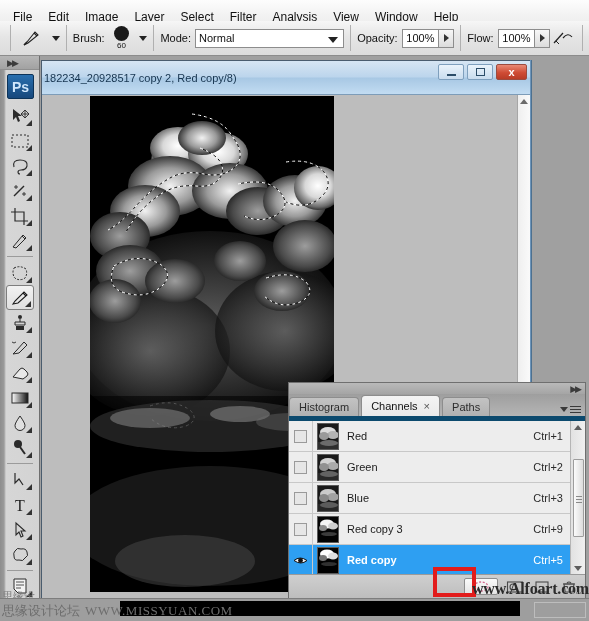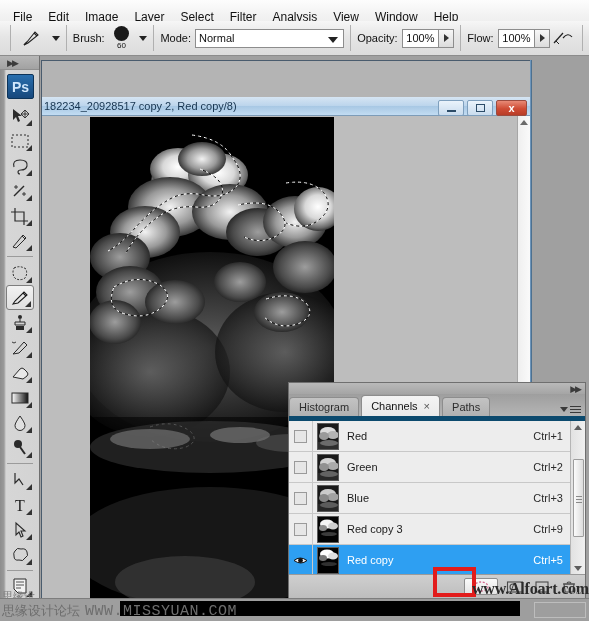--- a/index.html
+++ b/index.html
@@ -110,24 +110,24 @@
     font-family:"DejaVu Sans", sans-serif;
   }
 
   
   #docwin {
     position: absolute; left: 41px; top: 60px; width: 490px; height: 538px;
     border: 1px solid #4a5c6e;
     background: #b4b4b4;
   }
   #doc-title {
-    height: 19px;
+    height: 34px;
     background: linear-gradient(to bottom,#d6e5f3 0%, #bcd5ec 48%, #a8c8e4 52%, #c2dcf2 100%);
     border-bottom: 1px solid #7d9cb8;
-    display: flex; align-items: center; position: relative; margin-top: 36px;
+    display: flex; align-items: center; position: relative;
   }
   #doc-title-text {
     font-size: 11px; color: #16344f; padding-left: 2px; white-space: nowrap; overflow: hidden;
   }
   .win-btns { position:absolute; right: 3px; top: 3px; display:flex; gap:3px; }
   .win-btn {
     width: 26px; height: 16px; border-radius: 2px;
     border: 1px solid #7e9fbd; background: linear-gradient(to bottom,#eaf3fb,#c9dcee);
     display:flex; align-items:center; justify-content:center;
   }
@@ -208,21 +208,21 @@
   .chan-eye {
     width: 24px; height: 31px; display:flex; align-items:center; justify-content:center;
     border-right: 1px solid #c8c8c8;
   }
   .eye-box { width:13px; height:13px; border:1px solid #9a9a9a; background:#e6e6e6; }
   .chan-thumb {
     width: 22px; height: 27px; margin-left: 4px; border: 1px solid #5a5a5a; background:#000;
     overflow:hidden; position:relative;
   }
   .chan-name { font-size: 11px; color: #1b1b1b; margin-left: 8px; flex: 1; }
-  .chan-row.selected .chan-name { color:#fff; font-weight:normal; }
+  .chan-row.selected .chan-name { color:#fff; font-weight:bold; }
   .chan-key { font-size: 11px; color:#2b2b2b; margin-right: 22px; }
   .chan-row.selected .chan-key { color:#fff; }
 
   #chan-scroll {
     position:absolute; right:0; top:0; width:15px; height:158px;
     background: linear-gradient(to right,#e2e2e2,#f0f0f0);
     border-left:1px solid #b5b5b5;
   }
   .cs-arrow { width:0;height:0;margin:4px auto; }
   .cs-up { border-left:4px solid transparent;border-right:4px solid transparent;border-bottom:5px solid #5d5d5d; }
@@ -263,21 +263,21 @@
     position: absolute; left: 0; bottom: 0; width: 589px; height: 23px;
     background: #9e9e9e; border-top: 1px solid #7d7d7d;
   }
   #status-dark {
     position:absolute; left: 120px; top: 2px; width: 400px; height: 15px; background: #000;
   }
   #missyuan {
     position: absolute; left: 2px; top: 3px; display:flex; align-items:center; gap:5px;
   }
   .cn-wm { font-size: 13px; color: #6e6e6e; font-family: "DejaVu Sans", sans-serif; }
-  .url-wm { font-size: 15px; color: #6e6e6e; font-family: Liberation Mono, monospace; letter-spacing:0.5px; }
+  .url-wm { font-size: 13px; color: #6e6e6e; font-family: Liberation Serif, serif; letter-spacing:0.5px; }
   #status-right-box {
     position:absolute; right: 3px; top: 3px; width: 52px; height: 16px;
     border:1px solid #bdbdbd; background:#9e9e9e;
   }
 </style>
 </head>
 <body>
 
 <div id="app">
 

